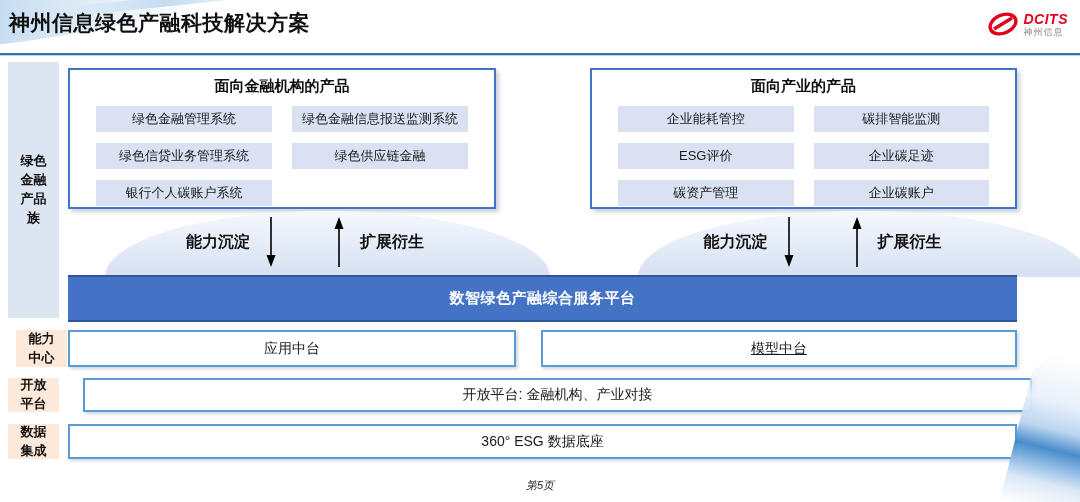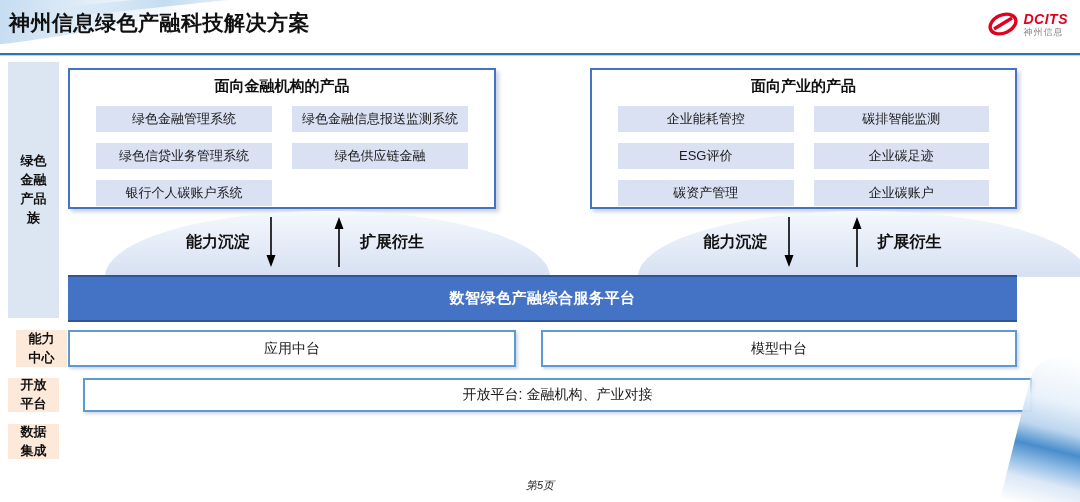--- a/index.html
+++ b/index.html
@@ -57,21 +57,21 @@
   .platform-bar { position:absolute; left:68px; width:949px; top:275px; height:47px;
     background:#4472c4; border-top:2px solid #2f5597; border-bottom:2px solid #2f5597;
     display:flex; align-items:center; justify-content:center; z-index:2;
     color:#fff; font-size:15px; font-weight:bold; letter-spacing:.5px; }
 
   
   .row-box { position:absolute; background:#fff; border:2px solid #5b9bd5;
     box-shadow:2px 2px 3px rgba(140,155,175,.4); display:flex; align-items:center; justify-content:center;
     font-size:14px; color:#1a1a1a; }
   .cap-box1 { left:68px; top:330px; width:448px; height:37px; }
-  .cap-box2 { left:541px; top:330px; width:476px; height:37px; }
+  .cap-box2 { left:541px; top:330px; width:476px; height:37px;text-decoration:underline; }
   .open-box { left:76px; top:378px; width:949px; height:34px;margin-left:7px; }
   .data-box { left:68px; top:424px; width:949px; height:35px; }
 
   .footer-page { position:absolute; left:0; right:0; top:478px; text-align:center;
     font-size:11px; font-style:italic; color:#222; }
 
   .corner-swoosh { position:absolute; right:-22px; bottom:-24px; width:86px; height:170px;
     transform:rotate(14deg); border-radius:45% 55% 0 0 / 18%;
     background:linear-gradient(to bottom, rgba(255,255,255,0) 0%, #e7f0fa 28%, #b9d4ee 44%,
       #3f87c9 56%, #85b5e2 65%, #d9e7f5 76%, rgba(255,255,255,0) 92%);
@@ -167,18 +167,19 @@
     <span class="arrow-label">扩展衍生</span>
   </div>
 
   <div class="platform-bar">数智绿色产融综合服务平台</div>
 
   <div class="row-box cap-box1">应用中台</div>
   <div class="row-box cap-box2">模型中台</div>
 
   <div class="row-box open-box">开放平台: 金融机构、产业对接</div>
 
+  <div class="row-box data-box">360° ESG 数据底座</div>
 
   <div class="footer-page">第5页</div>
 
   <div class="corner-swoosh"></div>
 
 </div>
 
 </body></html>

